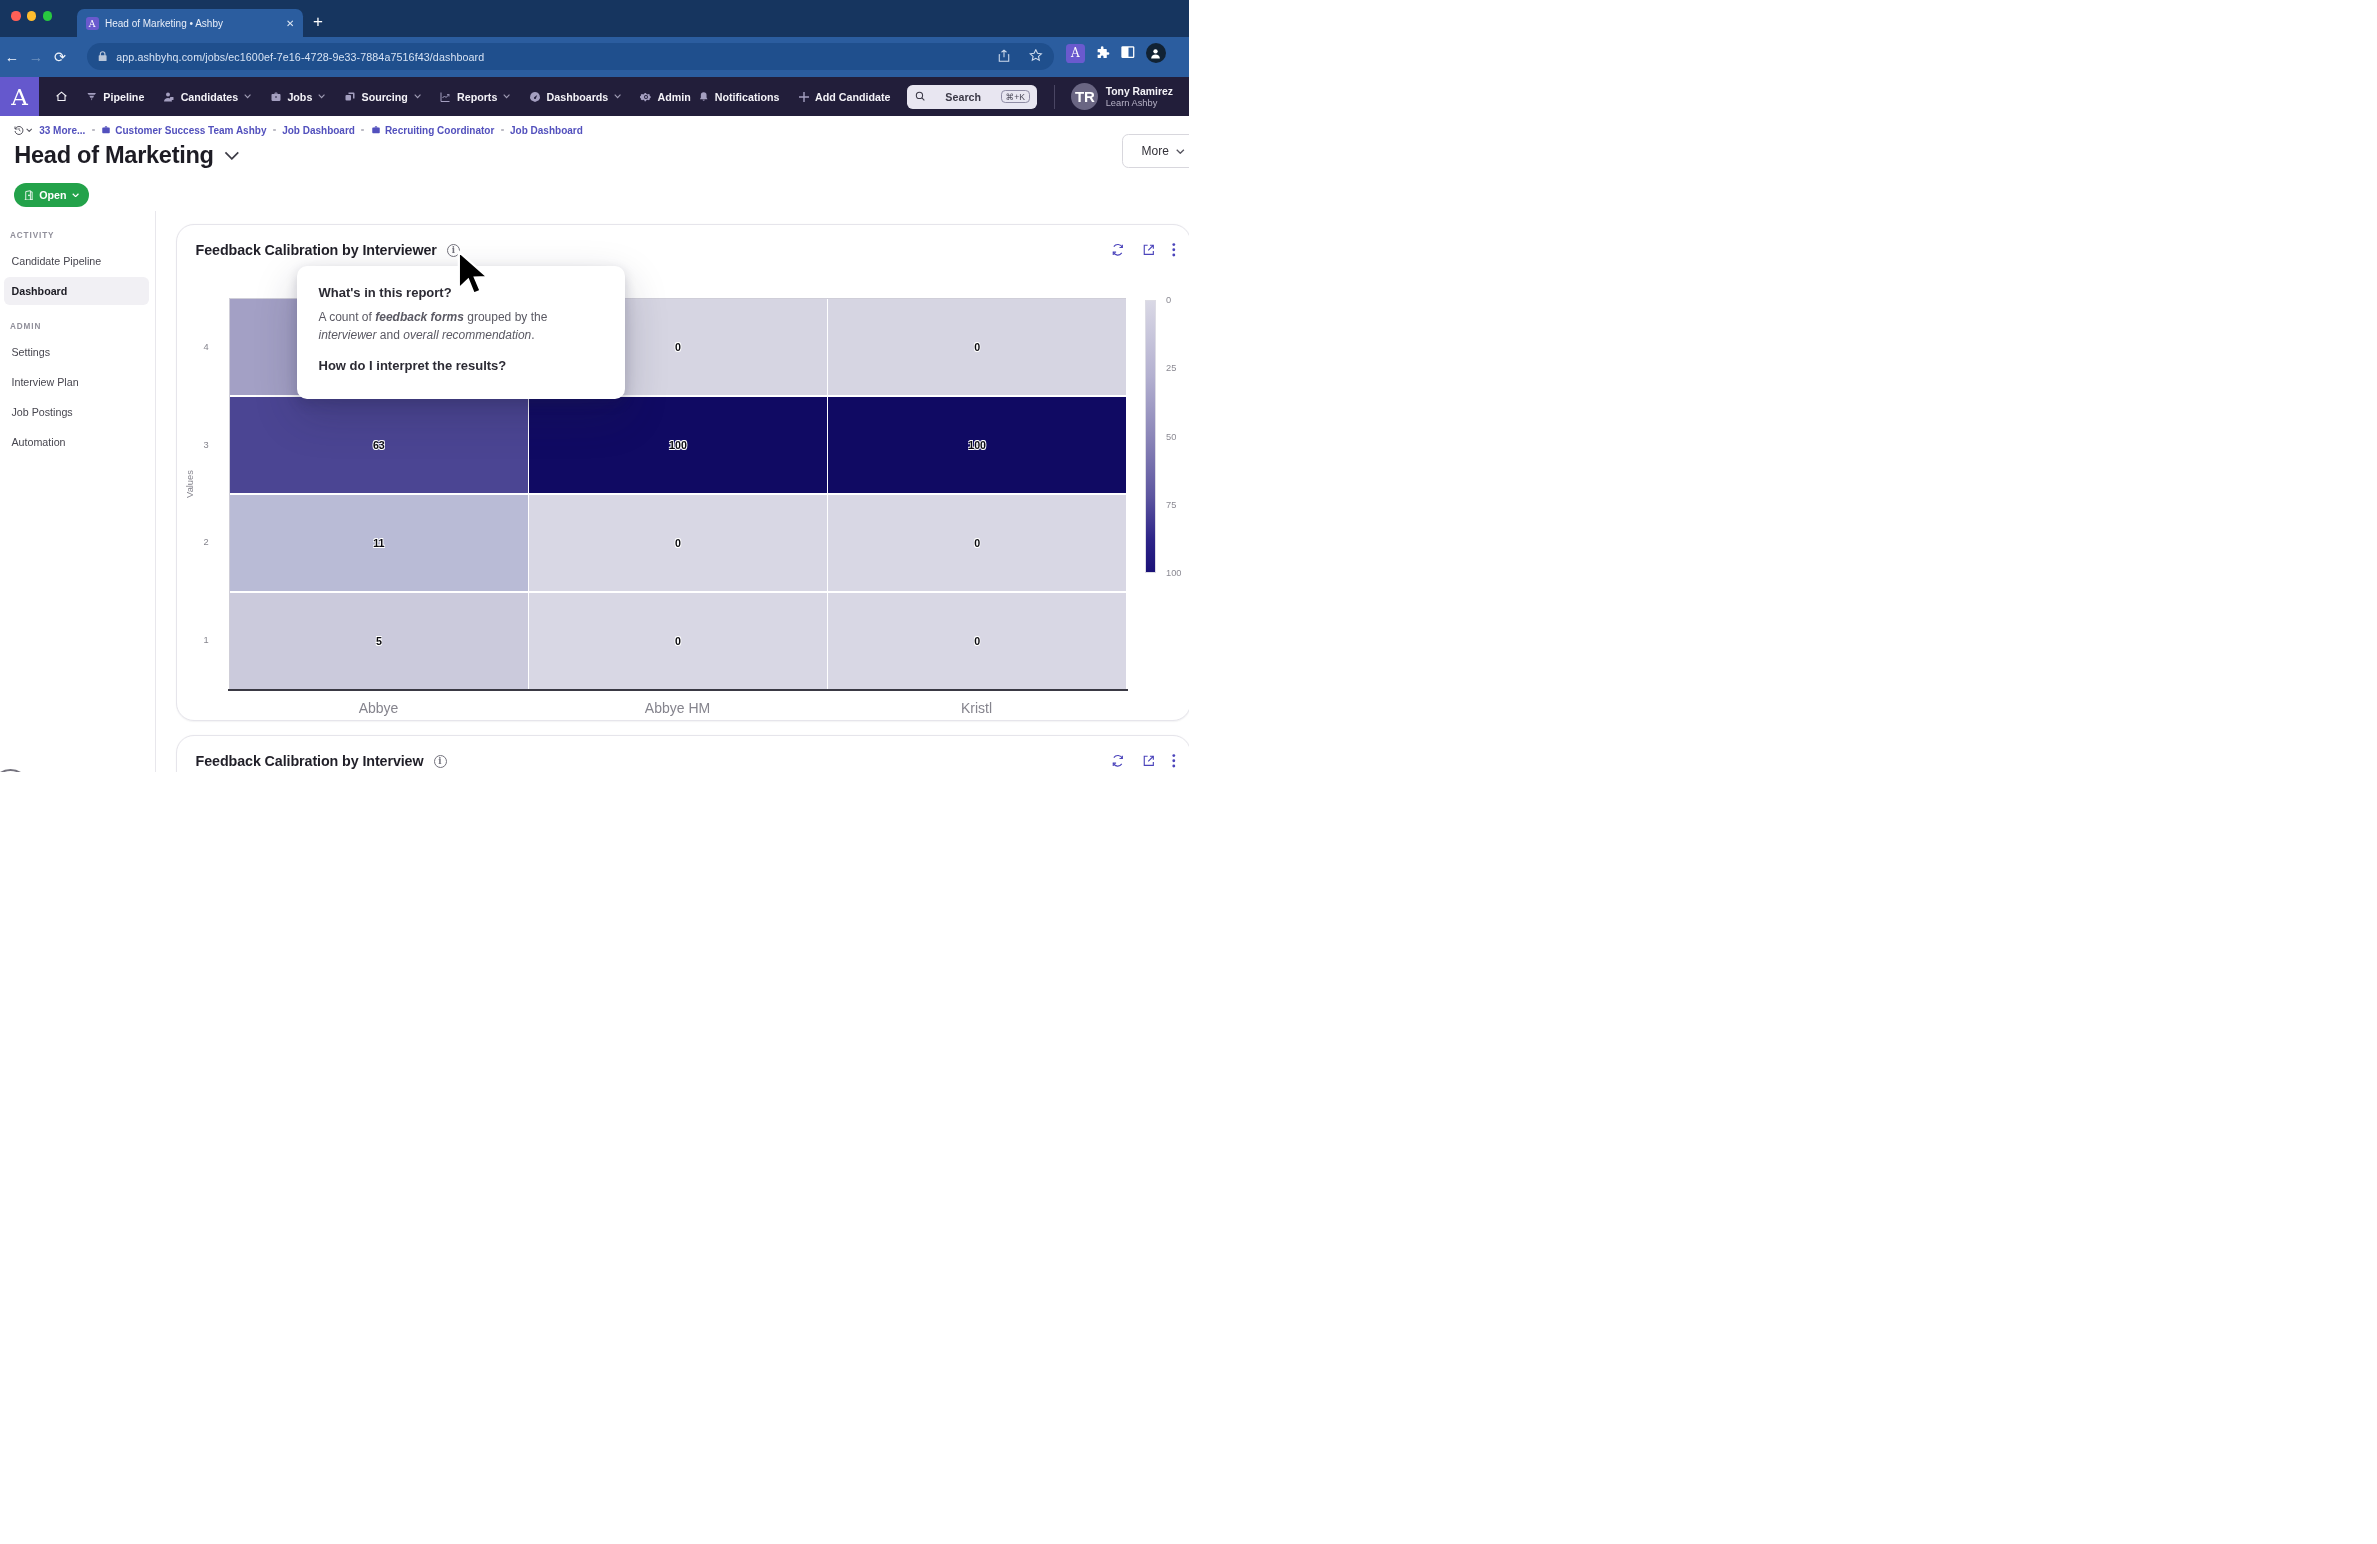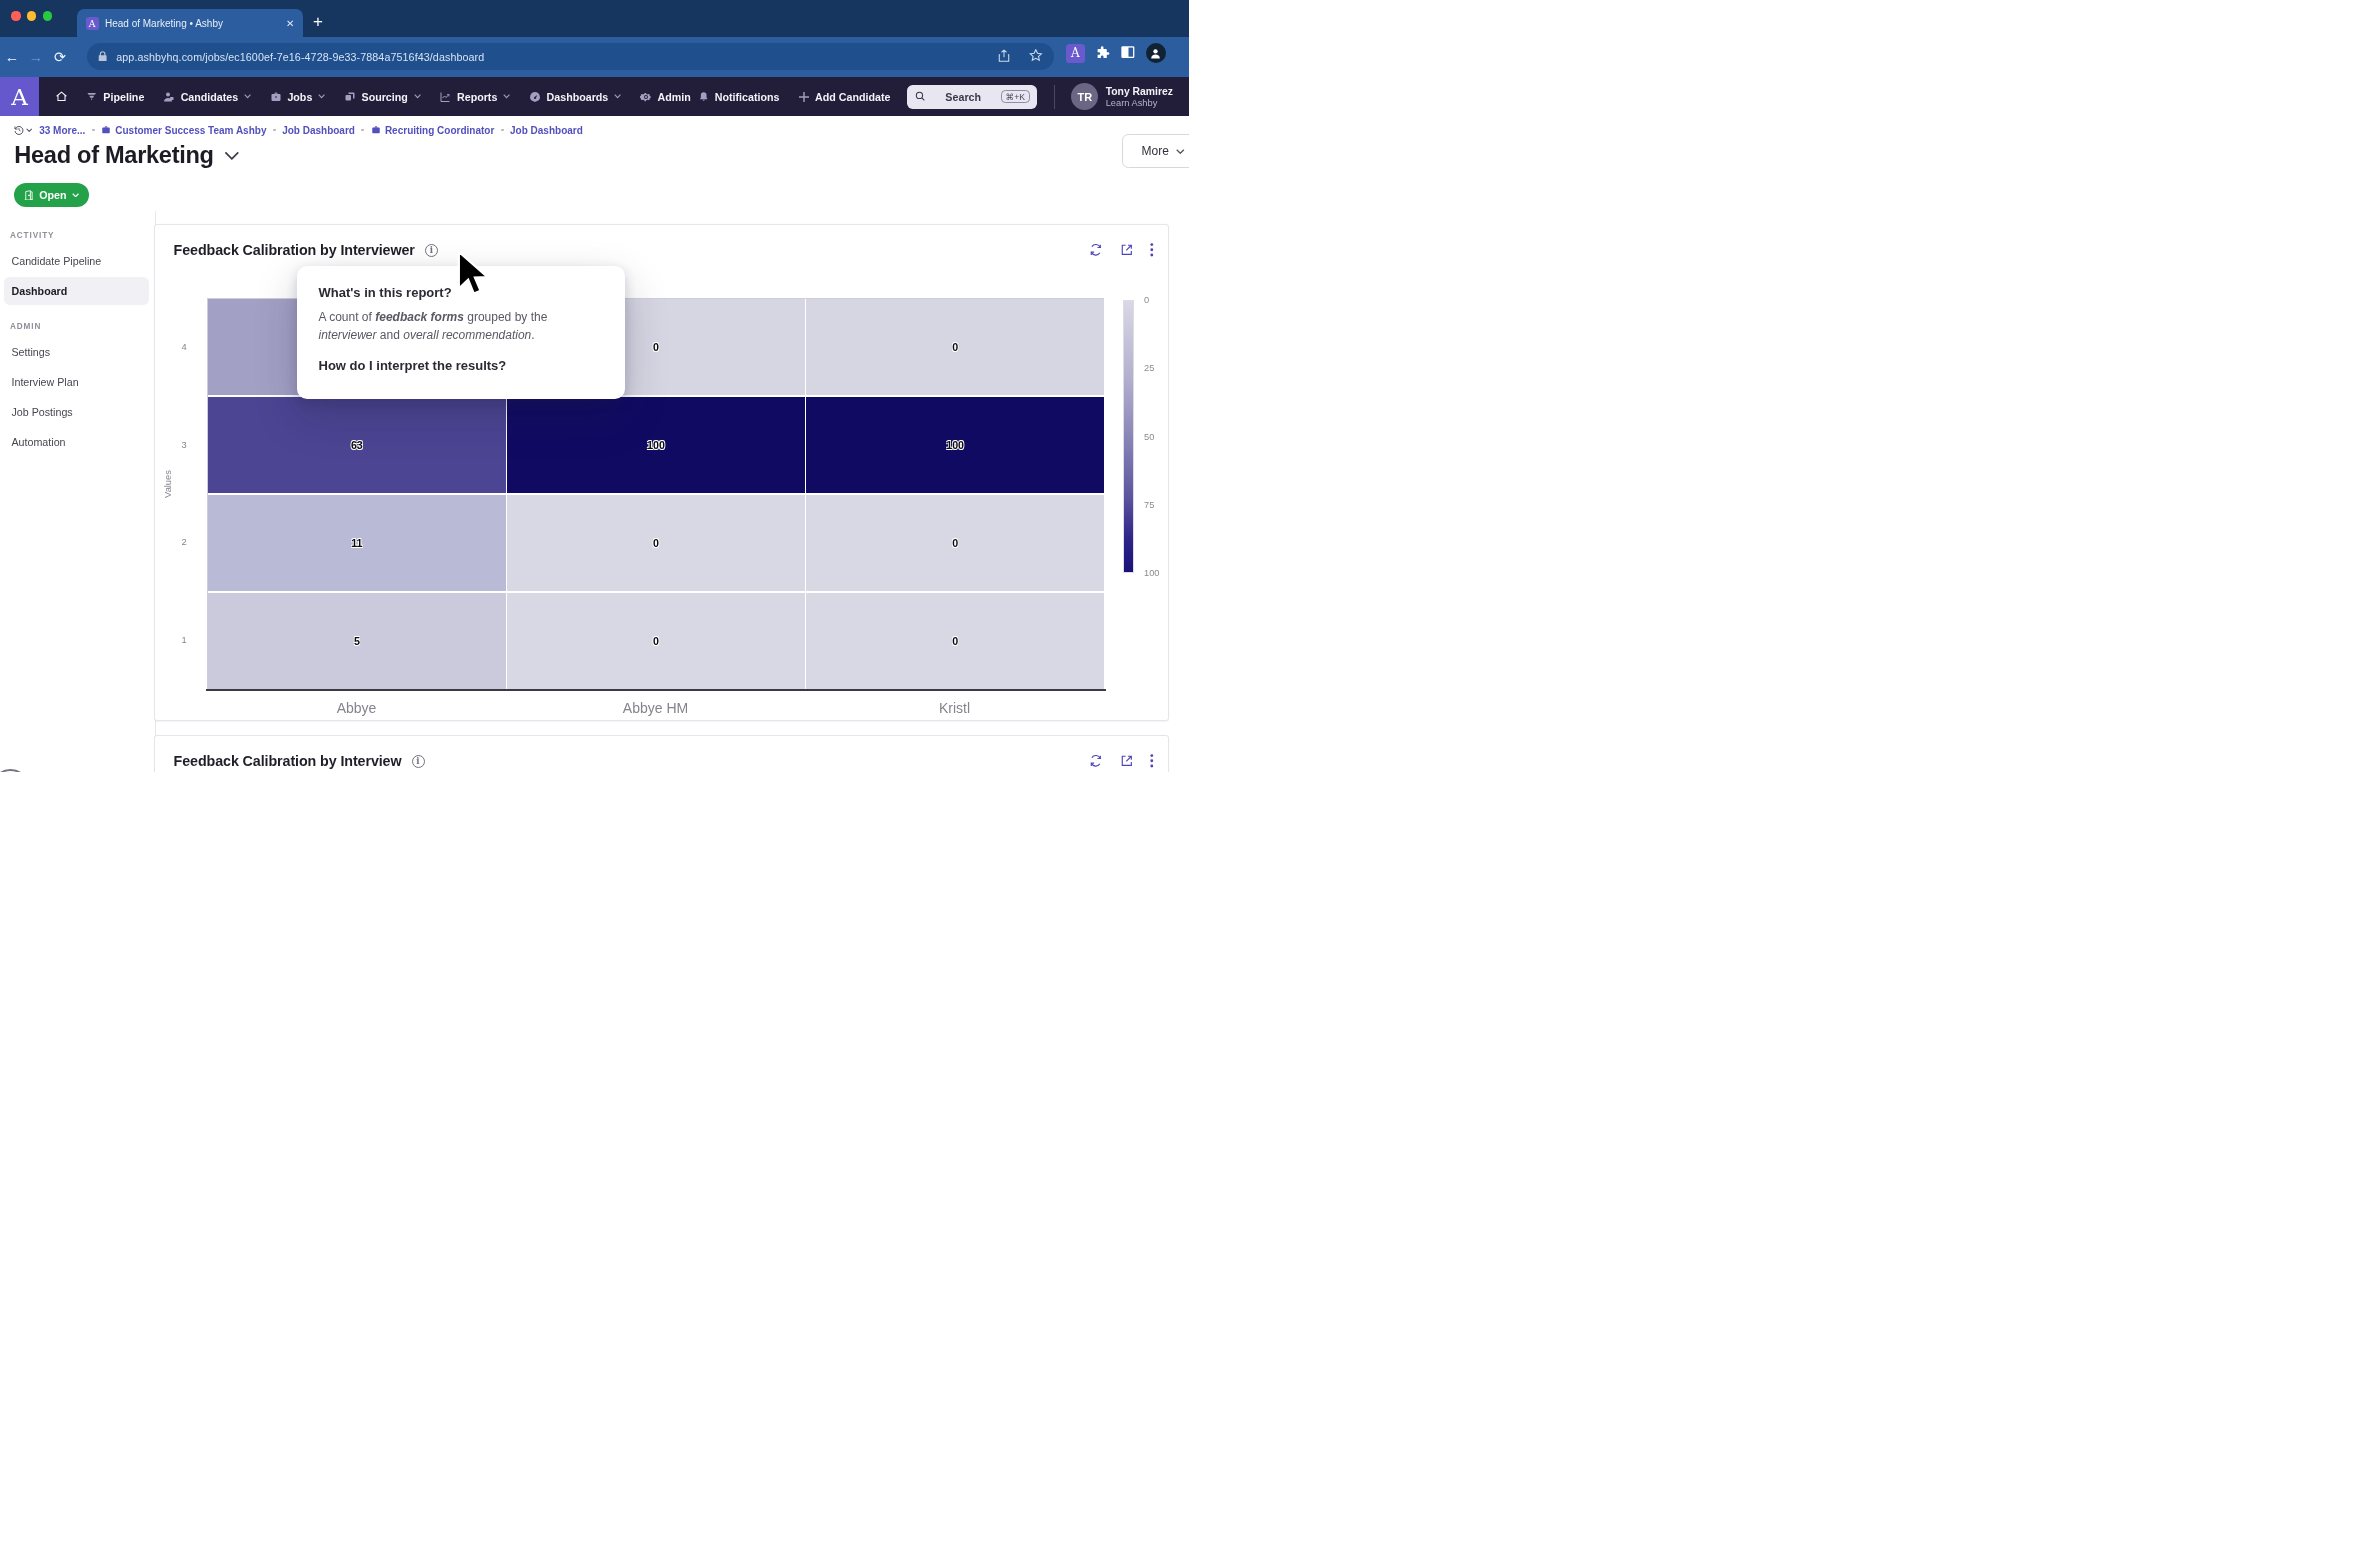--- a/index.html
+++ b/index.html
@@ -40,21 +40,21 @@
   .nav-item svg { display:block; }
   .nav-right { margin-left:auto; display:flex; align-items:center; gap:17px; padding-right:16px; }
   .chev { opacity:.75; }
   .search-pill { display:flex; align-items:center; gap:20px; background:#e8e6f1; color:#3a3846;
     border-radius:5.7px; height:24px; padding:0 7.2px; }
   .search-pill .s-label { font-size:10.7px; font-weight:600; }
   .kbd { border:1.1px solid #8e8ba4; border-radius:4.3px; font-size:8.6px; padding:0.7px 3.6px; color:#4a4858; }
   .nav-divider { width:0.7px; height:24px; background:#4a4663; }
   .user { display:flex; align-items:center; gap:7.2px; min-width:0; }
   .user-avatar { width:27px; height:27px; border-radius:50%; background:#6a6683; color:#fff;
-    font-size:11px; font-weight:700; display:flex; align-items:center; justify-content:center; flex:0 0 27px; }
+    font-size:15px; font-weight:700; display:flex; align-items:center; justify-content:center; flex:0 0 27px; }
   .user-name { font-size:10.4px; font-weight:700; line-height:1.25; white-space:nowrap; }
   .user-sub { font-size:9.3px; color:#b6b2c6; font-weight:400; white-space:nowrap; }
 
   
   .crumbs { position:absolute; top:118px; left:0; height:24px; display:flex; align-items:center;
     padding-left:13px; gap:6.4px; font-size:10px; font-weight:600; color:#5250bd; white-space:nowrap; }
   .crumb { display:flex; align-items:center; gap:4.3px; }
   .dot-sep { width:2.9px; height:2.9px; border-radius:0.7px; background:#bcbbc4; }
   .hist { color:#55545e; display:flex; align-items:center; gap:1.4px; }
   .page-title-row { position:absolute; top:142px; left:14.3px; display:flex; align-items:center; gap:10px; }
@@ -66,22 +66,22 @@
     border-radius:12px; display:flex; align-items:center; gap:5.7px; padding:0 10px; font-size:10.7px; font-weight:700; }
 
   
   .sidebar { position:absolute; top:211px; left:0; width:156px; height:561px; border-right:0.7px solid #e8e7ec; padding:20px 5.7px 0 4.3px; }
   .side-head { font-size:8.2px; font-weight:700; color:#908f9a; letter-spacing:0.9px; margin:17px 0 7.2px 5.7px; }
   .side-head:first-child { margin-top:0; }
   .side-item { font-size:10.7px; color:#47464f; padding:7.9px 7.2px; border-radius:5.7px; margin-bottom:2.1px; }
   .side-item.active { background:#f1f0f4; color:#1b1a22; font-weight:700; }
 
   
-  .card { position:absolute; left:154px; width:1015px; background:#fff; border:0.7px solid #e6e5eb;
-    border-radius:3px; box-shadow:0 0.7px 1.4px rgba(20,20,40,.05); }
+  .card { position:absolute; left:176px; width:1015px; background:#fff; border:0.7px solid #e6e5eb;
+    border-radius:18px; box-shadow:0 0.7px 1.4px rgba(20,20,40,.05); }
   #card1 { top:224px; height:497px; }
   #card2 { top:735px; height:64px; }
   .card-head { display:flex; align-items:center; padding:17px 14.3px 0 18.6px; }
   .card-title { font-size:14.3px; font-weight:700; color:#201f28; letter-spacing:-0.1px; }
   .info-i { width:13px; height:13px; border:1.1px solid #73727c; border-radius:50%; color:#73727c;
     font-size:8.6px; font-weight:700; display:inline-flex; align-items:center; justify-content:center;
     margin-left:10px; font-family:"DejaVu Serif", serif; }
   .card-icons { margin-left:auto; display:flex; align-items:center; gap:17px; color:#4b44bb; }
 
   

